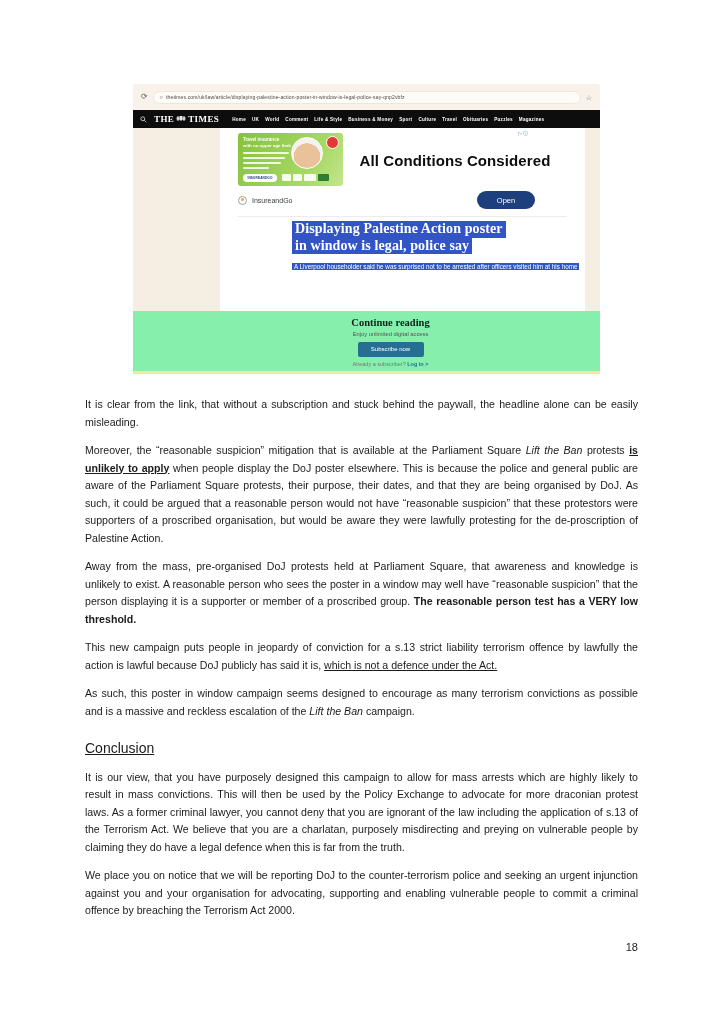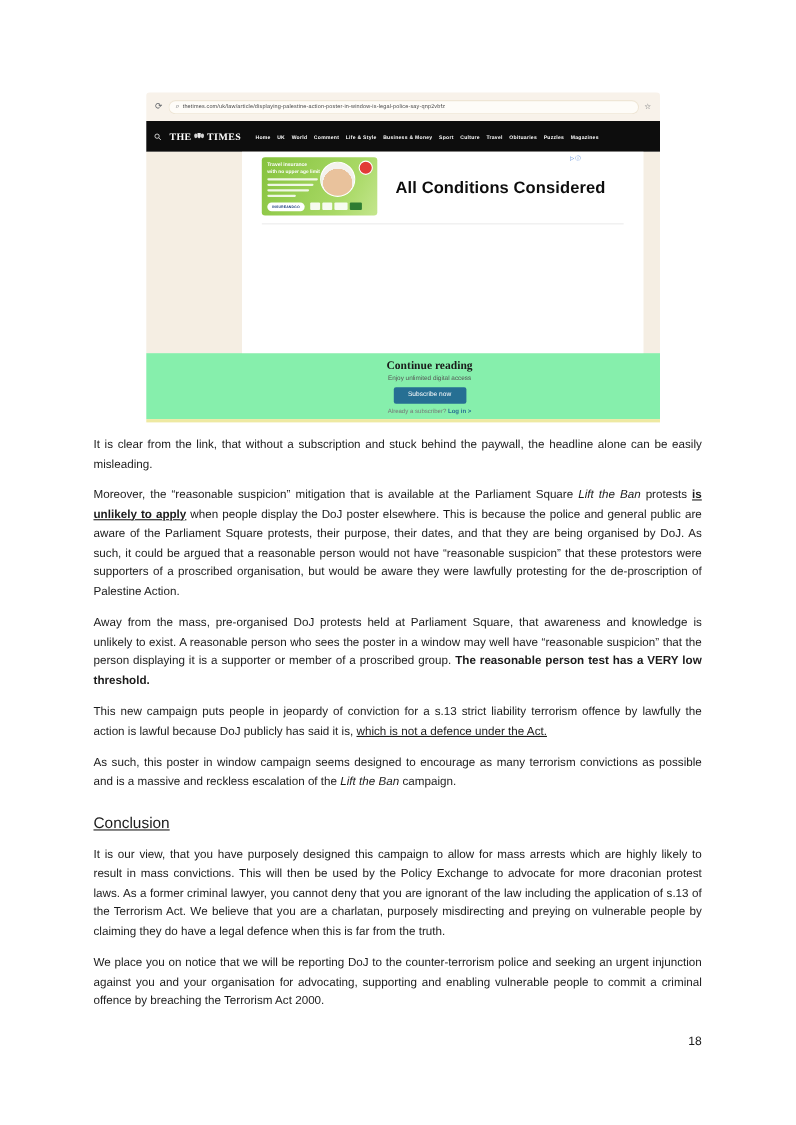--- a/index.html
+++ b/index.html
@@ -20,21 +20,21 @@
   .urlbar {
     flex:1; height:13px; background:#fefcf8; border-radius:7px;
     display:flex; align-items:center; gap:3px; padding:0 7px;
     box-shadow: inset 0 0 0 1px #efe6d6;
   }
   .url-mag { font-size:6px; color:#5f6368; line-height:1; }
   .url-text { font-size:5px; color:#4a4a4a; letter-spacing:.15px; white-space:nowrap; overflow:hidden; }
   .bookmark { font-size:7px; color:#5f6368; line-height:1; }
 
   .navbar {
-    height:28px; background:#0d0d0d; display:flex; align-items:center;
+    height:18px; background:#0d0d0d; display:flex; align-items:center;
     padding:0 7px; gap:7px;
   }
   .nav-mag { display:flex; align-items:center; }
   .brand {
     color:#fff; font-family:"Liberation Serif", serif; font-weight:bold;
     font-size:9px; letter-spacing:.4px; display:flex; align-items:center;
     gap:2px; white-space:nowrap;
   }
   .nav-items { display:flex; gap:6px; overflow:hidden; white-space:nowrap; flex:1; margin-left:6px; }
   .nav-item { color:#ffffff; font-size:4.6px; font-weight:bold; letter-spacing:.25px; }
@@ -197,23 +197,35 @@
             <span class="cr-pill">INSUREANDGO</span>
             <span class="cr-box cr-x1"></span>
             <span class="cr-box cr-x2"></span>
             <span class="cr-box cr-x3"></span>
             <span class="cr-box cr-x4"></span>
           </div>
           <div class="ad-headline">All Conditions Considered</div>
           <span class="adchoices">▷ⓘ</span>
         </div>
 
+        <div class="ad-meta">
+          <span class="brand-mark"></span>
+          <span class="brand-name">InsureandGo</span>
+          <button class="open-btn">Open</button>
+        </div>
 
         <hr class="ad-divider">
 
+        <div class="headline-block">
+          <span class="hl">Displaying Palestine Action poster</span>
+          <span class="hl">in window is legal, police say</span>
+          <div class="subhead-wrap">
+            <span class="subhead">A Liverpool householder said he was surprised not to be arrested after officers visited him at his home</span>
+          </div>
+        </div>
 
       </div>
     </div>
 
     <div class="paywall">
       <div class="pw-title">Continue reading</div>
       <div class="pw-sub">Enjoy unlimited digital access</div>
       <button class="pw-btn">Subscribe now</button>
       <div class="pw-login">
         <span>Already a subscriber?</span>

